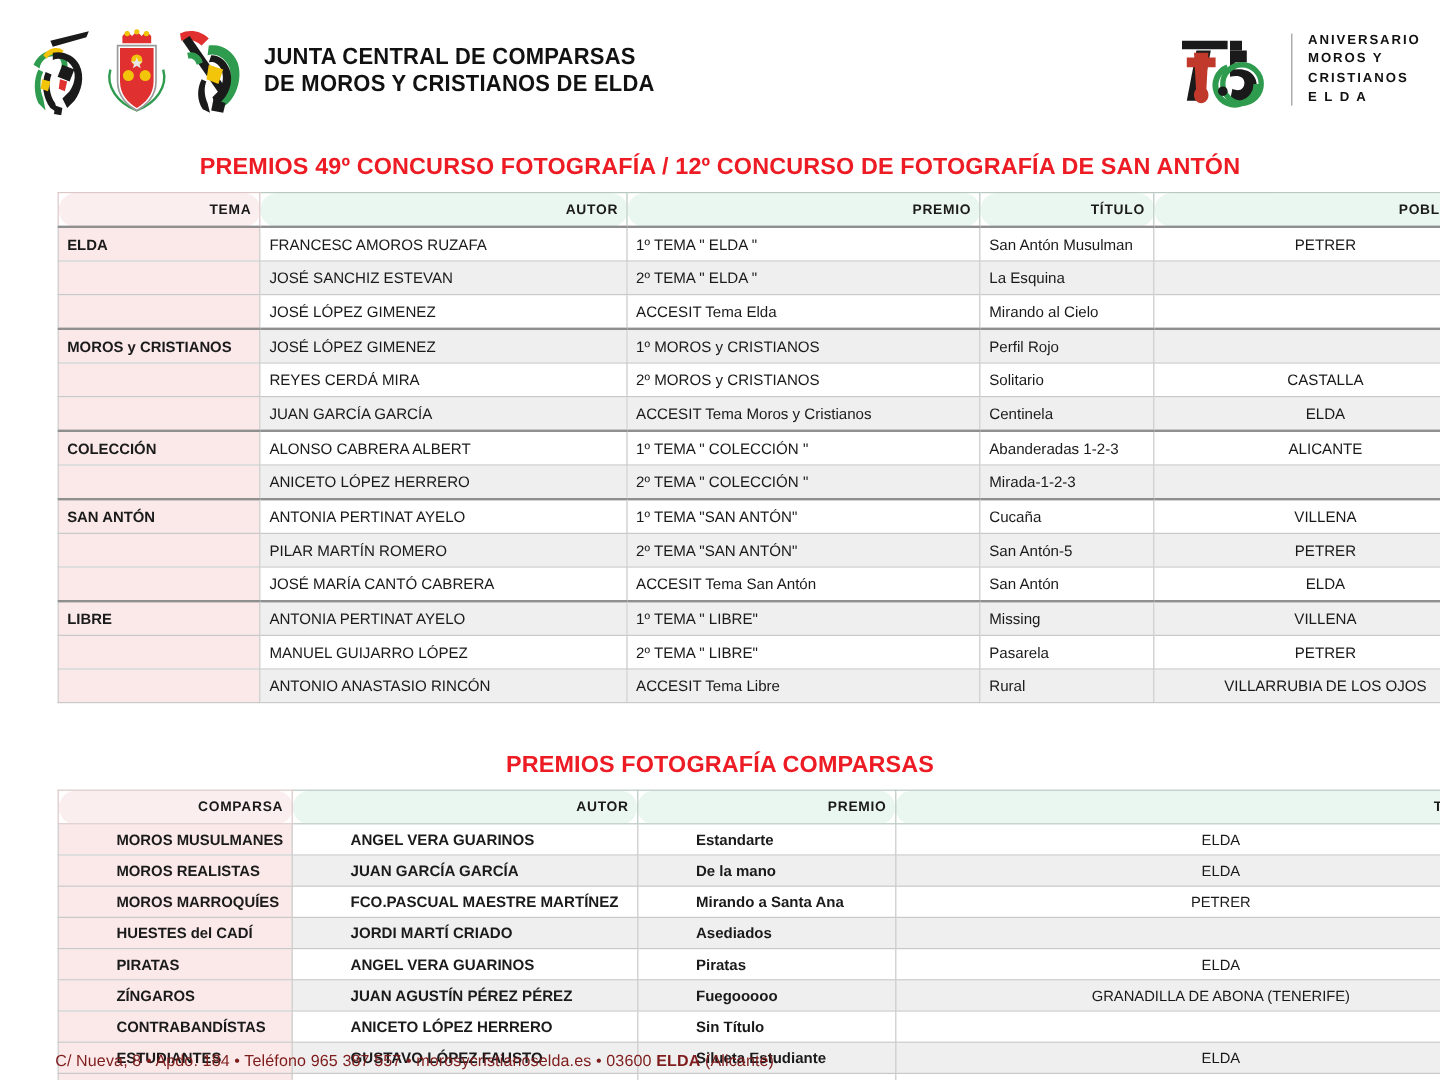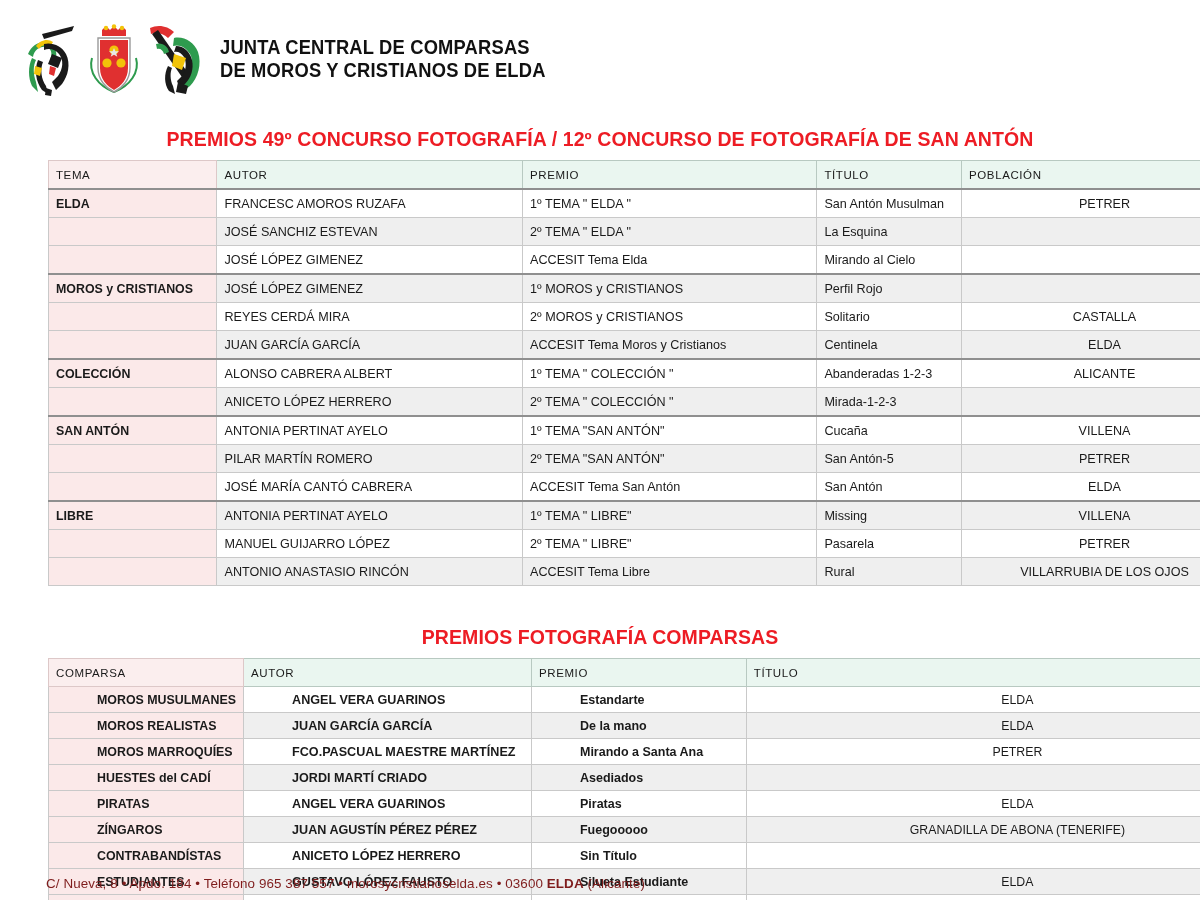--- a/index.html
+++ b/index.html
@@ -105,26 +105,27 @@
     border: 1px solid #c9c9c9;
     padding: 0 7px;
     overflow: hidden;
     white-space: nowrap;
     font-weight: normal;
     vertical-align: middle;
   }
   table.grid thead th {
     background: #eaf6f0;
     font-size: 11.5px;
-    font-weight: normal;
+    font-weight: bold;
     letter-spacing: 0.6px;
-    text-align: left;
+    text-align: right;
     height: 27px;
     color: #1a1a1a;
     border-color: #b8c9c1;
+    border-radius: 14px;
   }
   table.grid tbody td {
     height: 27px;
     font-size: 12.6px;
   }
 
   
   table.grid td.c-tema,
   table.grid td.c-comparsa {
     background: #fbe9e9;
@@ -219,20 +220,41 @@
         <path d="M30 30 L42 34 L38 46 L28 42 Z" fill="#f2c40a"></path>
         <path d="M24 42 C20 50 20 60 25 67 L31 70 L29 62 C26 56 26 48 28 44 Z" fill="#1a1a1a"></path>
         <path d="M34 58 L44 62 L42 70 L32 68 Z" fill="#1a1a1a"></path>
         <path d="M12 20 C18 18 24 22 25 28 L20 30 C19 26 16 24 13 25 Z" fill="#2e9b4e"></path>
       </svg>
     </div>
     <div class="brand-text">JUNTA CENTRAL DE  COMPARSAS
 DE MOROS Y CRISTIANOS DE ELDA</div>
   </div>
 
+  <div class="brand-right">
+    <div class="anniv-mark">
+      <svg width="84" height="64" viewBox="0 0 84 64">
+        <path d="M6 8 L44 8 L44 15 L6 15 Z" fill="#1a1a1a"></path>
+        <path d="M46 8 L56 8 L56 16 L46 16 Z" fill="#1a1a1a"></path>
+        <path d="M18 16 L30 16 L22 58 L10 58 Z" fill="#1a1a1a"></path>
+        <path d="M46 16 L60 16 L60 26 L50 26 L50 32 C62 30 70 38 68 48 C66 57 56 62 46 58 L48 48 C54 51 58 48 58 43 C58 38 53 36 46 38 Z" fill="#1a1a1a"></path>
+        <ellipse cx="56" cy="44" rx="16" ry="16" fill="none" stroke="#2e9b4e" stroke-width="4.5"></ellipse>
+        <path d="M44 30 A16 16 0 0 0 56 60 A16 16 0 0 0 68 44" fill="none" stroke="#2e9b4e" stroke-width="5"></path>
+        <path d="M10 22 L34 22 L34 30 L10 30 Z" fill="#c0392b"></path>
+        <path d="M16 18 L28 18 L26 54 C26 58 18 58 18 54 Z" fill="#c0392b"></path>
+        <path d="M18 48 C14 52 16 60 22 60 C28 60 30 52 26 48 Z" fill="#c0392b"></path>
+        <circle cx="40" cy="50" r="4" fill="#1a1a1a"></circle>
+      </svg>
+    </div>
+    <div class="anniv-divider"></div>
+    <div class="anniv-text">ANIVERSARIO
+MOROS Y
+CRISTIANOS
+E L D A</div>
+  </div>
 </div>
 
 <h2 class="section-title" id="title-1">PREMIOS 49º CONCURSO FOTOGRAFÍA / 12º CONCURSO DE FOTOGRAFÍA DE SAN ANTÓN</h2>
 
 <div class="sheet">
   <table class="grid grid1">
     <colgroup>
       <col style="width:174px">
         <col style="width:340px">
         <col style="width:322px">

